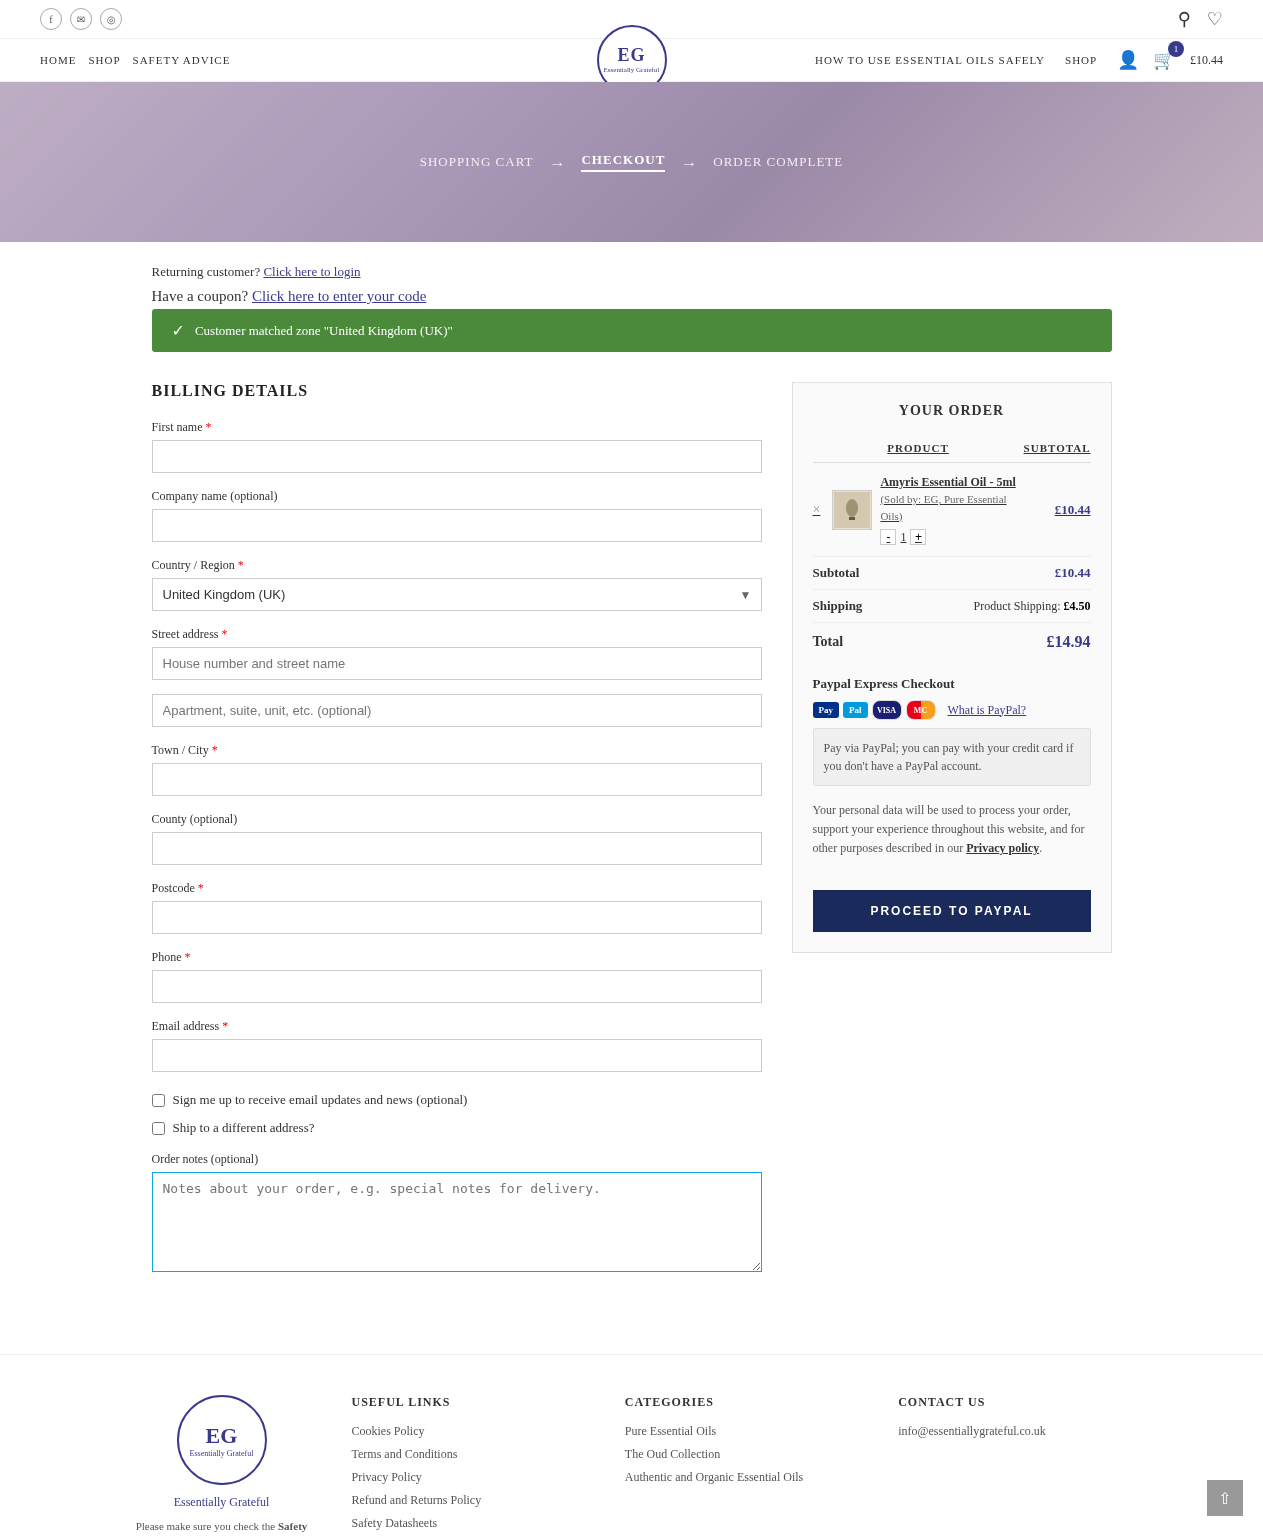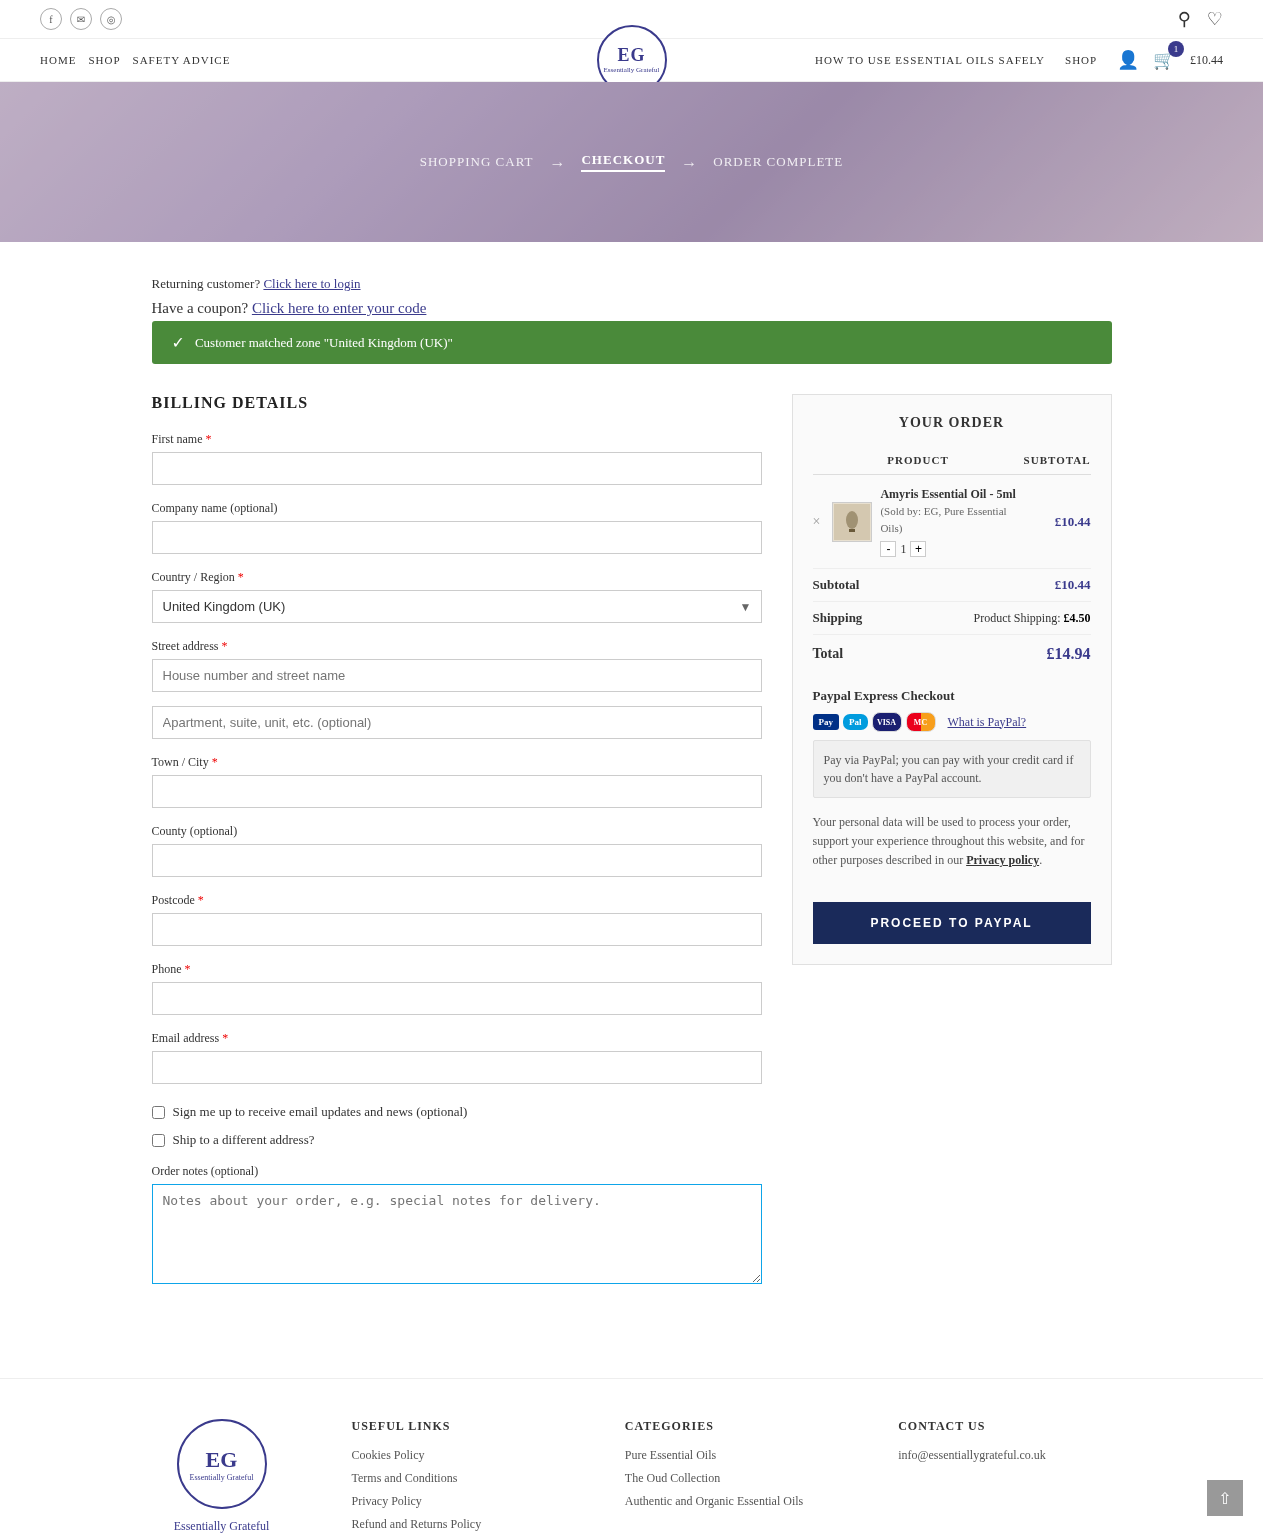--- a/index.html
+++ b/index.html
@@ -28,21 +28,21 @@
 
     
     .hero-banner { position: relative; height: 160px; background: linear-gradient(135deg, #c5b8c8 0%, #a899b8 30%, #8a7a9a 60%, #c8b8c0 100%); display: flex; align-items: center; justify-content: center; overflow: hidden; }
     .hero-overlay { position: absolute; inset: 0; background: rgba(180,160,190,0.4); }
     .breadcrumb-nav { position: relative; z-index: 2; display: flex; align-items: center; gap: 16px; }
     .breadcrumb-item { font-size: 13px; color: rgba(255,255,255,0.85); text-transform: uppercase; letter-spacing: 1px; cursor: pointer; }
     .breadcrumb-item.active { color: #fff; font-weight: bold; border-bottom: 2px solid #fff; padding-bottom: 2px; }
     .breadcrumb-arrow { color: rgba(255,255,255,0.8); font-size: 16px; }
 
     
-    .main-content { max-width: 1000px; margin: 0 auto; padding: 34px 20px; }
+    .main-content { max-width: 1000px; margin: 0 auto; padding: 22px 20px; }
     .returning-line { font-size: 13px; margin-bottom: 8px; }
     .returning-line a { color: #3a3a8c; text-decoration: underline; cursor: pointer; }
     .coupon-line { font-size: 15px; margin-bottom: 4px; }
     .coupon-line a { color: #3a3a8c; text-decoration: underline; cursor: pointer; }
     .success-banner { background: #4a8a3a; color: #fff; padding: 12px 20px; border-radius: 3px; display: flex; align-items: center; gap: 10px; font-size: 13px; margin-bottom: 30px; }
     .check-icon { font-size: 16px; }
 
     
     .two-col { display: flex; gap: 30px; align-items: flex-start; }
     .billing-col { flex: 1; }
@@ -58,21 +58,21 @@
     .form-select { border: 1px solid #ccc; padding: 8px 10px; font-size: 13px; color: #333; outline: none; background: #fff; width: 100%; appearance: none; cursor: pointer; }
     .select-wrapper { position: relative; }
     .select-arrow { position: absolute; right: 10px; top: 50%; transform: translateY(-50%); pointer-events: none; font-size: 12px; color: #666; }
     .form-textarea { border: 1px solid #0ea5e9; padding: 8px 10px; font-size: 13px; color: #aaa; width: 100%; height: 100px; resize: vertical; outline: none; }
     .checkbox-row { display: flex; align-items: center; gap: 8px; margin-bottom: 12px; }
     .checkbox-row input { cursor: pointer; }
     .checkbox-label { font-size: 13px; color: #333; }
 
     
     .order-title { font-size: 14px; font-weight: bold; text-transform: uppercase; letter-spacing: 1px; text-align: center; margin-bottom: 15px; color: #333; }
-    .order-table { width: 100%; border-collapse: collapse; }
+    .order-table { width: 100%; border-collapse: collapse; text-decoration: underline; }
     .order-table th { font-size: 11px; text-transform: uppercase; letter-spacing: 1px; border-bottom: 1px solid #ddd; padding: 8px 0; color: #333; }
     .order-table th:last-child { text-align: right; }
     .product-row td { padding: 10px 0; border-bottom: 1px solid #eee; vertical-align: middle; }
     .product-cell { display: flex; align-items: center; gap: 8px; }
     .product-thumb { width: 40px; height: 40px; background: #e8e0d0; border: 1px solid #ccc; display: flex; align-items: center; justify-content: center; font-size: 8px; color: #888; flex-shrink: 0; }
     .product-info { font-size: 12px; line-height: 1.5; }
     .product-name { font-weight: bold; color: #333; }
     .product-meta { color: #666; font-size: 11px; }
     .qty-controls { display: flex; align-items: center; gap: 4px; margin-top: 4px; font-size: 12px; }
     .qty-btn { width: 16px; height: 16px; border: 1px solid #ccc; background: #fff; cursor: pointer; display: flex; align-items: center; justify-content: center; font-size: 12px; }
@@ -87,21 +87,21 @@
     .summary-value.shipping span { color: #000000; font-weight: bold; }
     .total-row { display: flex; justify-content: space-between; align-items: center; padding: 10px 0; }
     .total-label { font-size: 14px; font-weight: bold; color: #333; }
     .total-value { font-size: 16px; font-weight: bold; color: #3a3a8c; }
 
     
     .paypal-section { margin-top: 15px; }
     .paypal-title { font-size: 13px; font-weight: bold; margin-bottom: 8px; color: #333; }
     .paypal-logos { display: flex; align-items: center; gap: 4px; margin-bottom: 6px; }
     .paypal-logo { background: #003087; color: #fff; font-size: 9px; padding: 3px 6px; border-radius: 3px; font-weight: bold; }
-    .paypal-logo.light { background: #009cde; border-radius: 7px; }
+    .paypal-logo.light { background: #009cde; }
     .card-logo { height: 20px; width: 30px; border: 1px solid #ddd; border-radius: 8px; display: inline-flex; align-items: center; justify-content: center; font-size: 8px; font-weight: bold; }
     .visa-logo { background: #1a1f71; color: #fff; }
     .mc-logo { background: #eb001b; color: #fff; }
     .paypal-what { font-size: 12px; color: #3a3a8c; text-decoration: underline; cursor: pointer; margin-left: 8px; }
     .paypal-desc { background: #f0f0f0; border: 1px solid #e0e0e0; padding: 10px; font-size: 12px; color: #555; line-height: 1.5; margin-top: 8px; border-radius: 2px; }
     .personal-data { font-size: 12px; color: #555; line-height: 1.6; margin-top: 15px; }
     .personal-data a { color: #333; font-weight: bold; text-decoration: underline; cursor: pointer; }
     .proceed-btn { display: block; width: 100%; background: #1a2a5a; color: #fff; text-align: center; padding: 14px; font-size: 12px; font-weight: bold; letter-spacing: 2px; text-transform: uppercase; border: none; cursor: pointer; margin-top: 31px; }
 
     

